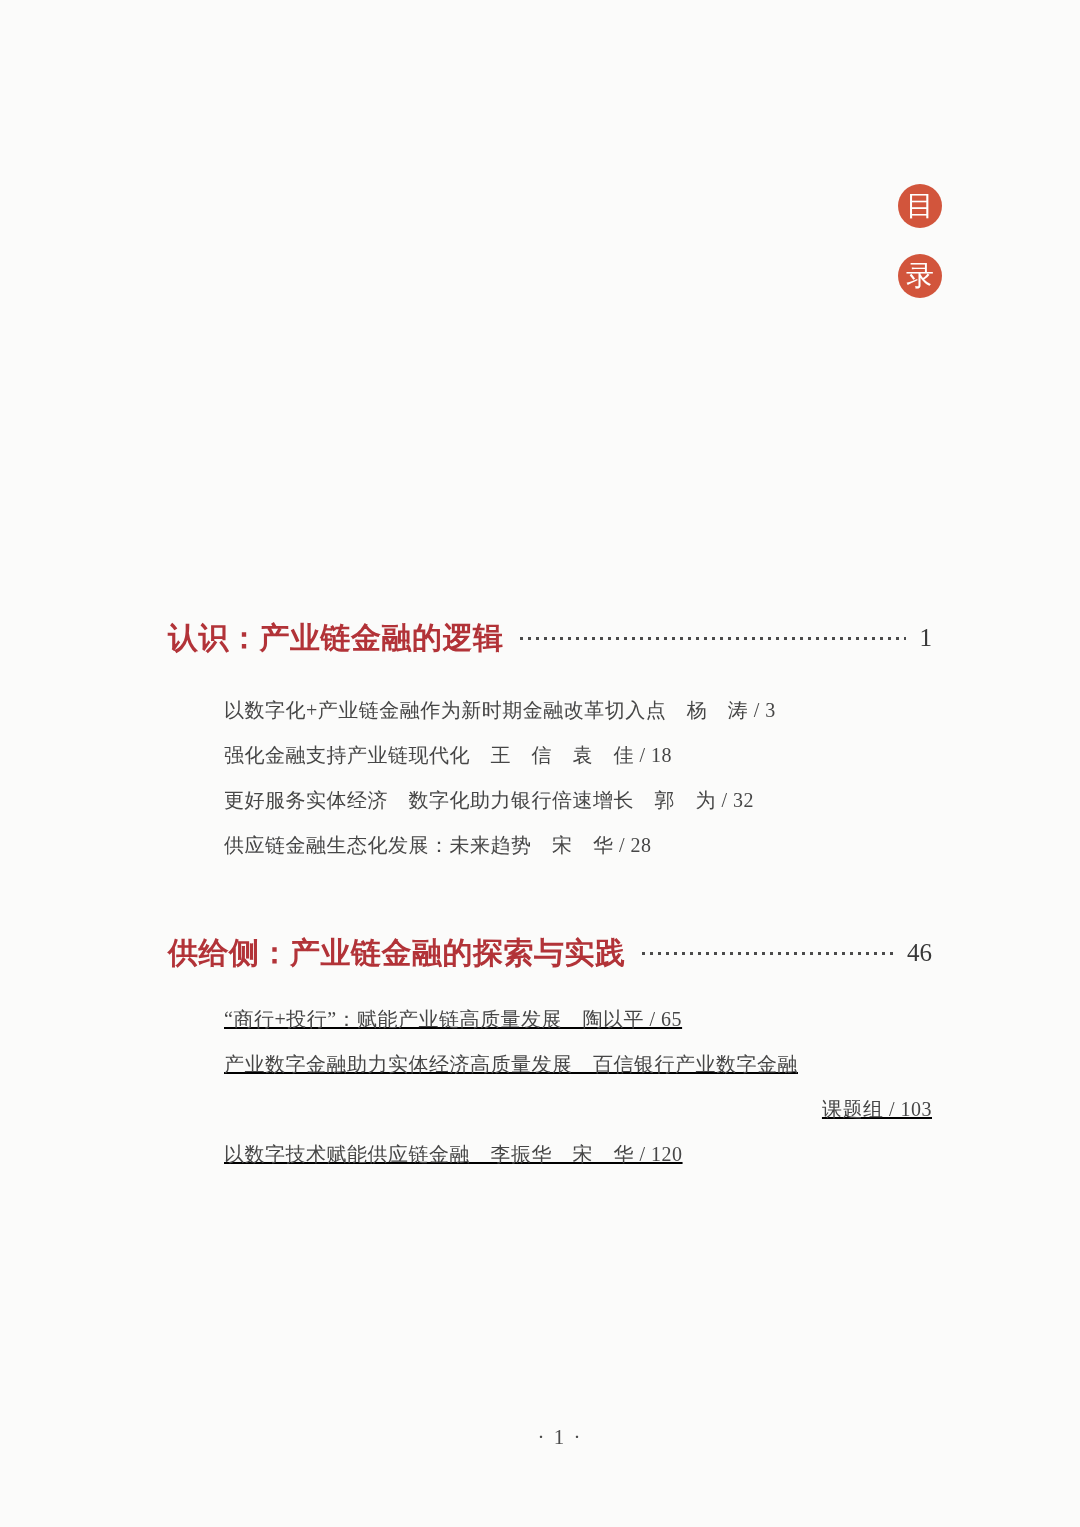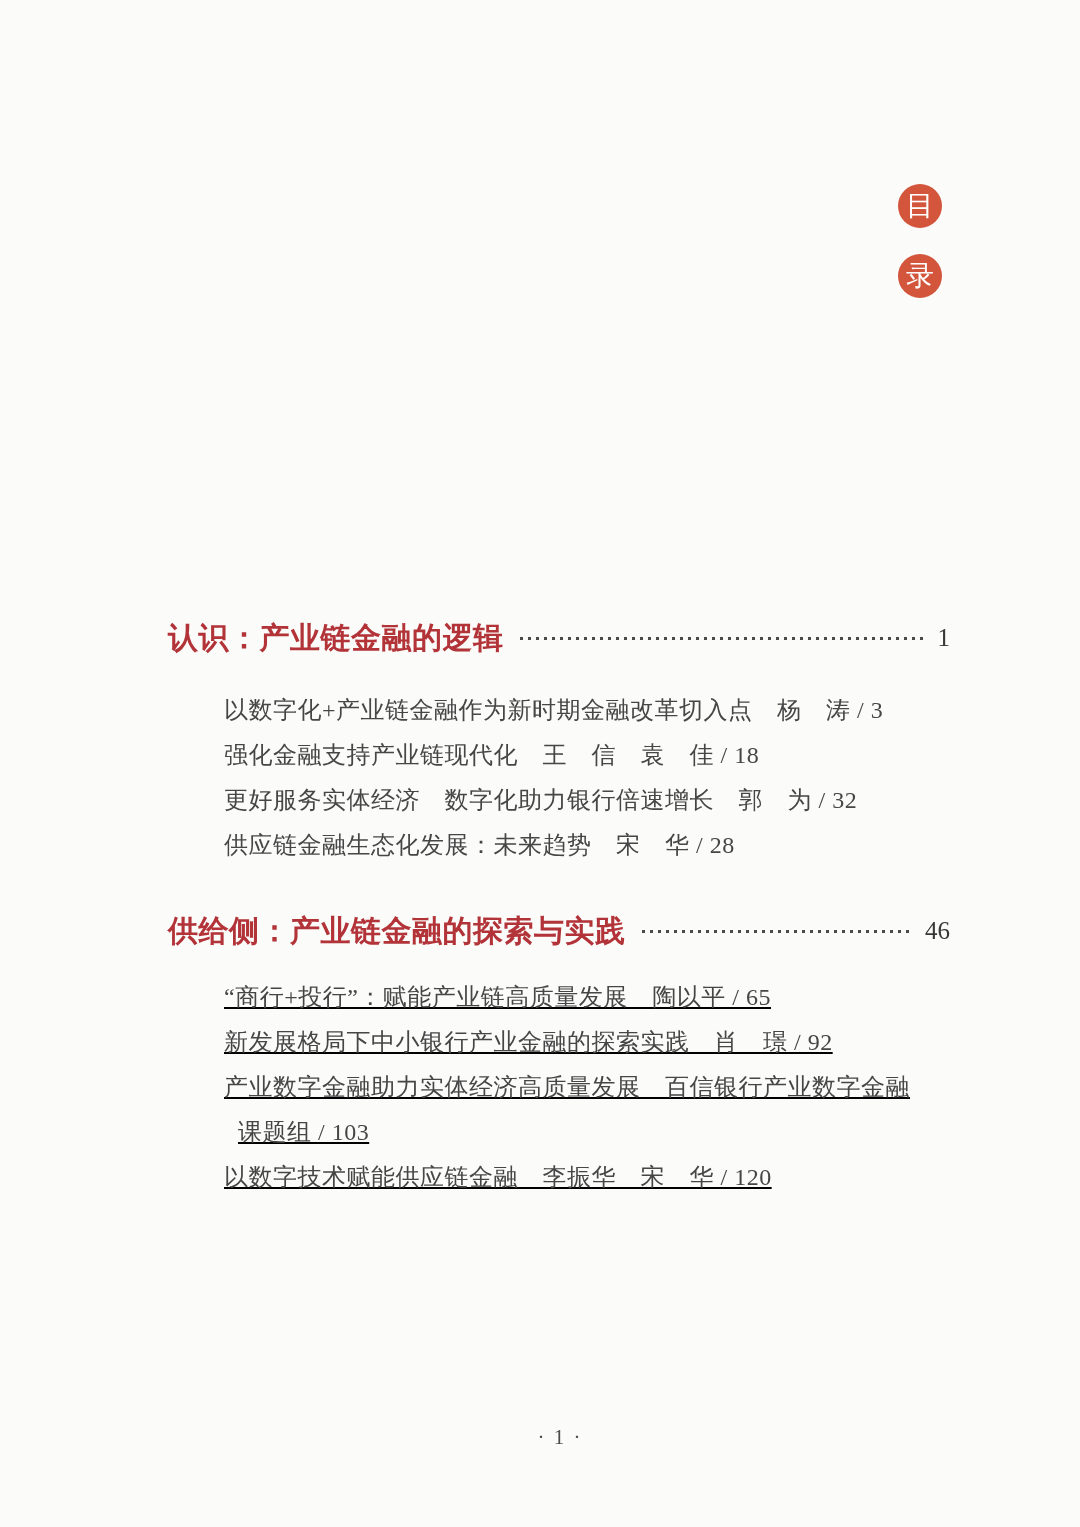--- a/index.html
+++ b/index.html
@@ -38,25 +38,25 @@
     color: #ffffff;
     font-size: 28px;
     line-height: 1;
     font-family: "Liberation Serif", "DejaVu Serif", serif;
   }
 
   
   .toc {
     position: absolute;
     left: 168px;
-    right: 130px;
+    right: 148px;
     top: 616px;
   }
   .section + .section {
-    margin-top: 41px;
+    margin-top: 63px;
   }
   .heading-row {
     display: flex;
     align-items: center;
     height: 44px;
   }
   .heading-title {
     font-family: "Liberation Sans", "DejaVu Sans", sans-serif;
     font-weight: bold;
     font-size: 30px;
@@ -77,28 +77,29 @@
   }
   .entries {
     margin-top: 28px;
     padding-left: 56px;
   }
   .section:nth-of-type(2) .entries {
     margin-top: 22px;
     text-decoration: underline;
   }
   .entry {
-    font-size: 24px;
+    font-size: 20px;
     line-height: 45px;
     letter-spacing: 0.5px;
     color: #464646;
     white-space: nowrap;
   }
   .entry.indent {
     padding-left: 14px;
+    text-align: right;
   }
 
   
   .footer {
     position: absolute;
     top: 1425px;
     left: 20px;
     width: 1080px;
     text-align: center;
     font-size: 21px;
@@ -135,21 +136,20 @@
         </div>
       </section>
       <section class="section">
         <div class="heading-row">
           <span class="heading-title">供给侧：产业链金融的探索与实践</span>
           <span class="leader"></span>
           <span class="heading-page">46</span>
         </div>
         <div class="entries">
           <div class="entry">“商行+投行”：赋能产业链高质量发展　陶以平 / 65</div>
-          <div class="entry">新发展格局下中小银行产业金融的探索实践　肖　璟 / 92</div>
           <div class="entry">产业数字金融助力实体经济高质量发展　百信银行产业数字金融</div>
           <div class="entry indent">课题组 / 103</div>
           <div class="entry">以数字技术赋能供应链金融　李振华　宋　华 / 120</div>
         </div>
       </section>
     </div>
 
   <div class="footer">· 1 ·</div>
 
 </div>

